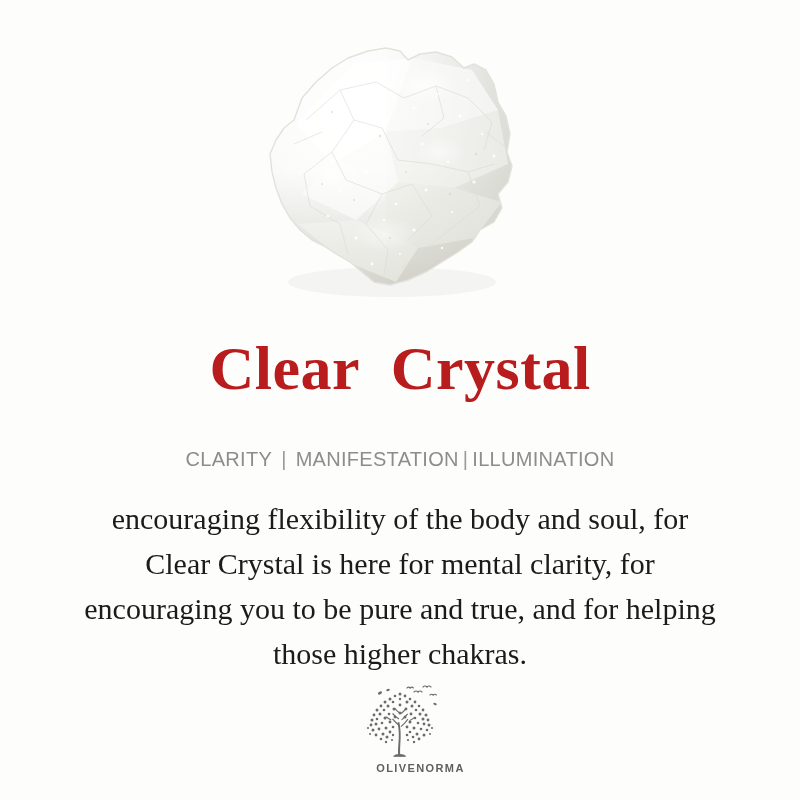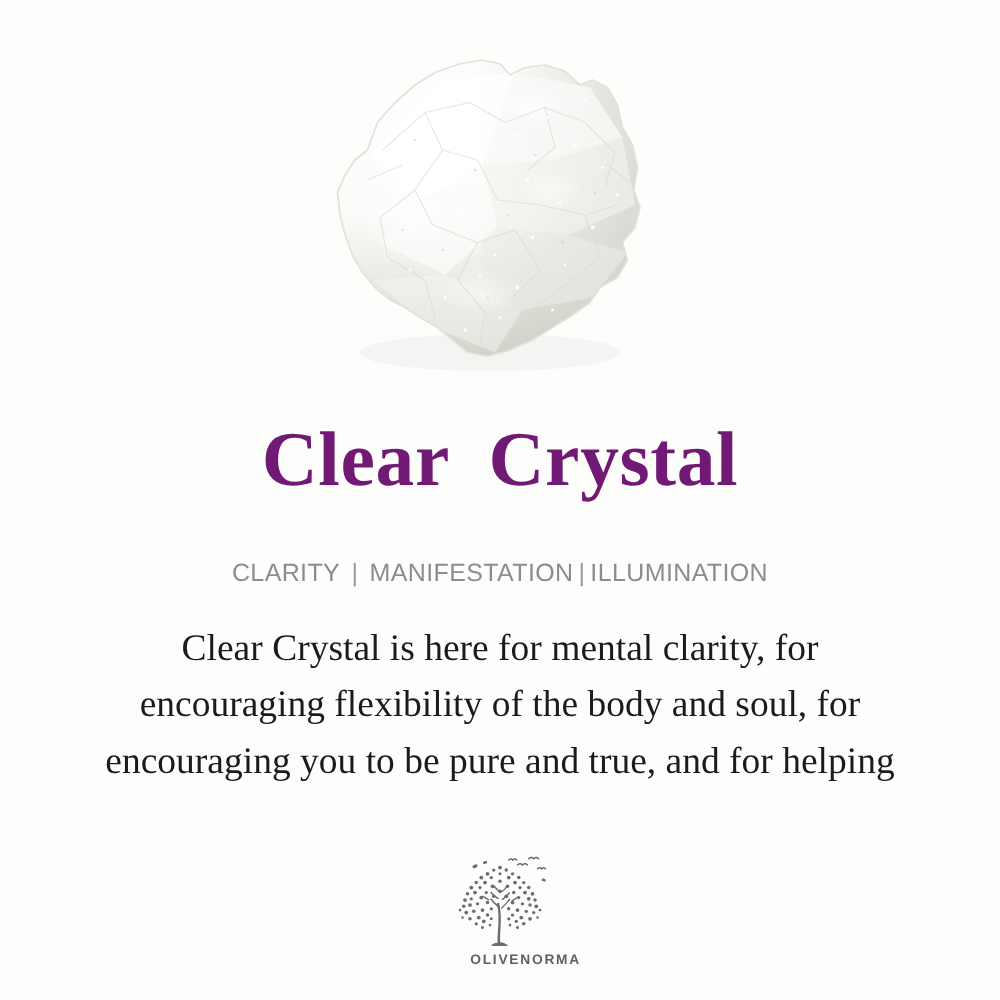--- a/index.html
+++ b/index.html
@@ -44,21 +44,21 @@
   .title {
     position: absolute;
     left: 0;
     top: 332px;
     width: 800px;
     text-align: center;
     font-family: "Liberation Serif", "DejaVu Serif", serif;
     font-weight: bold;
     font-size: 62px;
     line-height: 72px;
-    color: #701a75;
+    color: #b91c1c;
     letter-spacing: 0.5px;
     white-space: pre;
   }
 
   
   .subtitle {
     position: absolute;
     left: 0;
     top: 442px;
     width: 800px;
@@ -255,23 +255,24 @@
     </svg>
   </div>
 
   <div class="title">Clear  Crystal</div>
 
   <div class="subtitle">
     <span class="kw">CLARITY</span><span class="sep sep-wide">|</span><span class="kw">MANIFESTATION</span><span class="sep sep-tight">|</span><span class="kw">ILLUMINATION</span>
   </div>
 
   <div class="desc">
+    <span class="dline">encouraging flexibility of the body and soul, for</span>
     <span class="dline">Clear Crystal is here for mental clarity, for</span>
-    <span class="dline">encouraging flexibility of the body and soul, for</span>
     <span class="dline">encouraging you to be pure and true, and for helping</span>
+    <span class="dline">those higher chakras.</span>
   </div>
 
   <div class="logo">
     <svg class="logo-mark" viewBox="0 0 86 76" aria-hidden="true">
       <g fill="#6b6d6b">
 
         <path d="M41.2,72.4 c-0.3,-3.8 -0.2,-8.4 0.2,-12.6 c0.3,-3.6 0.5,-7.2 0.4,-10.8
                  c-0.1,-3.5 -0.6,-7 -1.3,-10.4 c0.6,-0.2 1.2,-0.4 1.8,-0.5
                  c0.6,3.2 1.1,6.5 1.3,9.8 c0.2,3.6 0,7.2 -0.2,10.8
                  c-0.3,4.3 -0.4,8.8 -0.2,12.7 l2.9,0.2 c0.9,0.1 1.7,0.5 2.3,1.1

